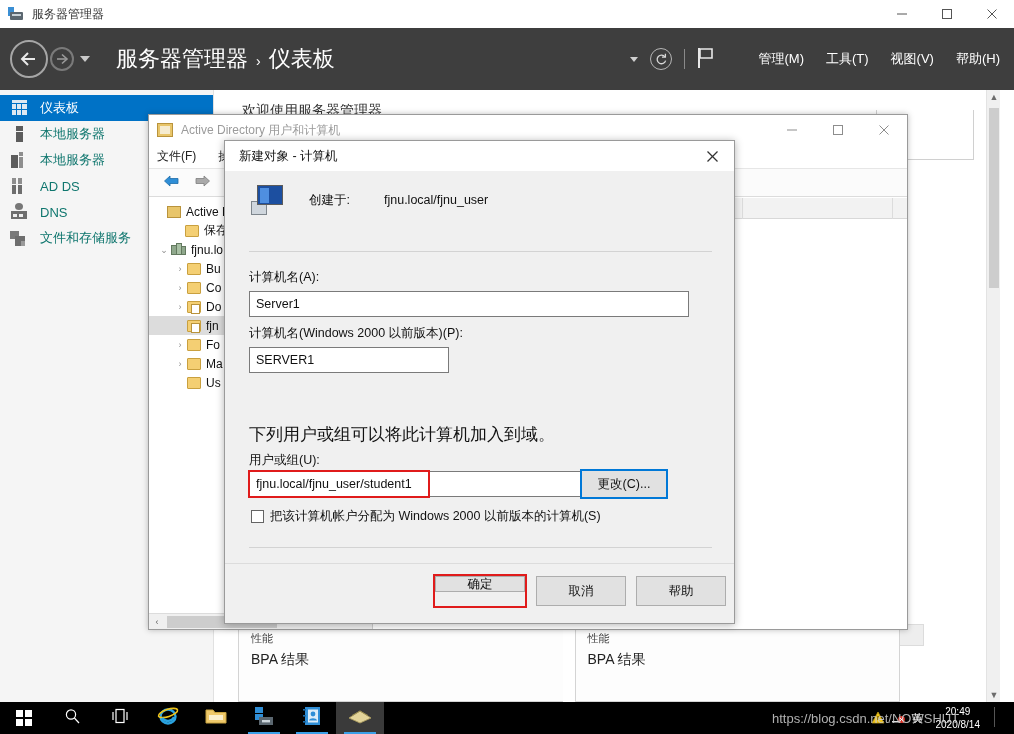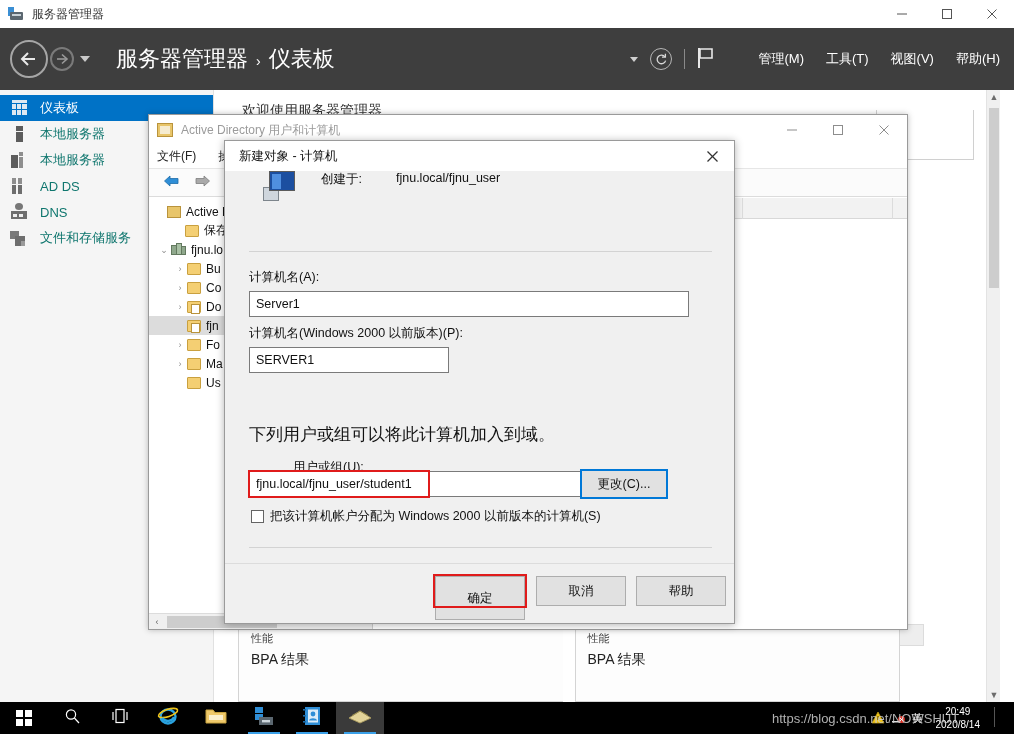--- a/index.html
+++ b/index.html
@@ -281,21 +281,21 @@
   .dlg-title {
     height: 30px; background: #ffffff; display: flex; align-items: center;
     padding-left: 14px; font-size: 12.5px; color: #111;
   }
   .dlg-close {
     margin-left: auto; width: 44px; height: 30px; display:flex;
     align-items:center; justify-content:center; color:#333;
   }
   .dlg-top {
     position:absolute; left: 0; top: 30px; right: 0; height: 58px;
-    display: flex; align-items: flex-start; margin-left: 12px;
+    display: flex; align-items: center;
   }
   .pc-icon {
     width: 34px; height: 30px; margin-left: 26px; position: relative; flex:none;
   }
   .pc-icon .scr {
     position:absolute; left: 6px; top: 0; width: 26px; height: 20px;
     background: #1c4fa0; border: 1px solid #5b5b5b;
   }
   .pc-icon .scr:after {
     content:''; position:absolute; left:2px; top:2px; width:9px; height:15px;
@@ -691,41 +691,41 @@
 
       <div style="position:absolute; left:24px; top:64px; width:220px;">
         <div class="fld-label">计算机名(Windows 2000 以前版本)(P):</div>
         <div class="text-input" style="width:200px;">
           <span>SERVER1</span>
         </div>
       </div>
 
       <div class="helper-text" style="position:absolute; left:24px; top:162px;">下列用户或组可以将此计算机加入到域。</div>
 
-      <div class="fld-label" style="position:absolute; left:24px; top:198px;margin-left:44px;">用户或组(U):</div>
+      <div class="fld-label" style="position:absolute; left:24px; top:191px;">用户或组(U):</div>
 
       <div class="text-input" style="position:absolute; left:24px; top:210px; width:348px;">
         <span>fjnu.local/fjnu_user/student1</span>
       </div>
       <div class="red-ring" style="left:23px; top:209px; width:182px; height:28px;"></div>
 
       <div class="btn blue" style="position:absolute; left:355px; top:208px; width:88px; height:30px;">
         <span>更改(C)...</span>
       </div>
 
       <div class="chk-row" style="position:absolute; left:26px; top:247px;">
         <span class="chk"></span>
         <span>把该计算机帐户分配为 Windows 2000 以前版本的计算机(S)</span>
       </div>
     </div>
 
     <div class="dlg-rule" style="top:406px;"></div>
 
     <div class="dlg-footer">
-      <div class="btn" style="position:absolute; left:210px; top:12px; width:90px; height:44px;">
+      <div class="btn" style="position:absolute; left:210px; top:12px; width:90px; height:16px;">
         <span>确定</span>
       </div>
       <div class="red-ring" style="left:208px; top:10px; width:94px; height:34px;"></div>
 
       <div class="btn" style="position:absolute; left:311px; top:12px; width:90px; height:30px;">
         <span>取消</span>
       </div>
       <div class="btn" style="position:absolute; left:411px; top:12px; width:90px; height:30px;">
         <span>帮助</span>
       </div>

